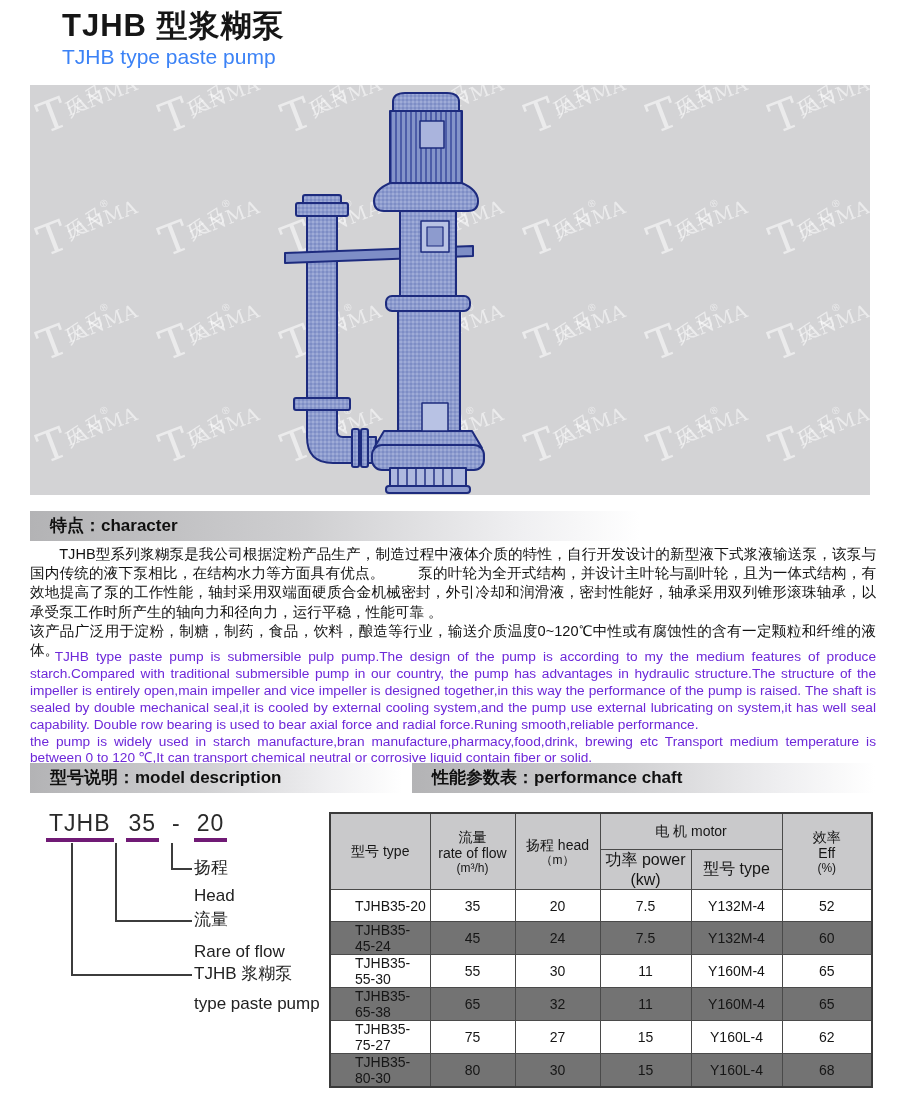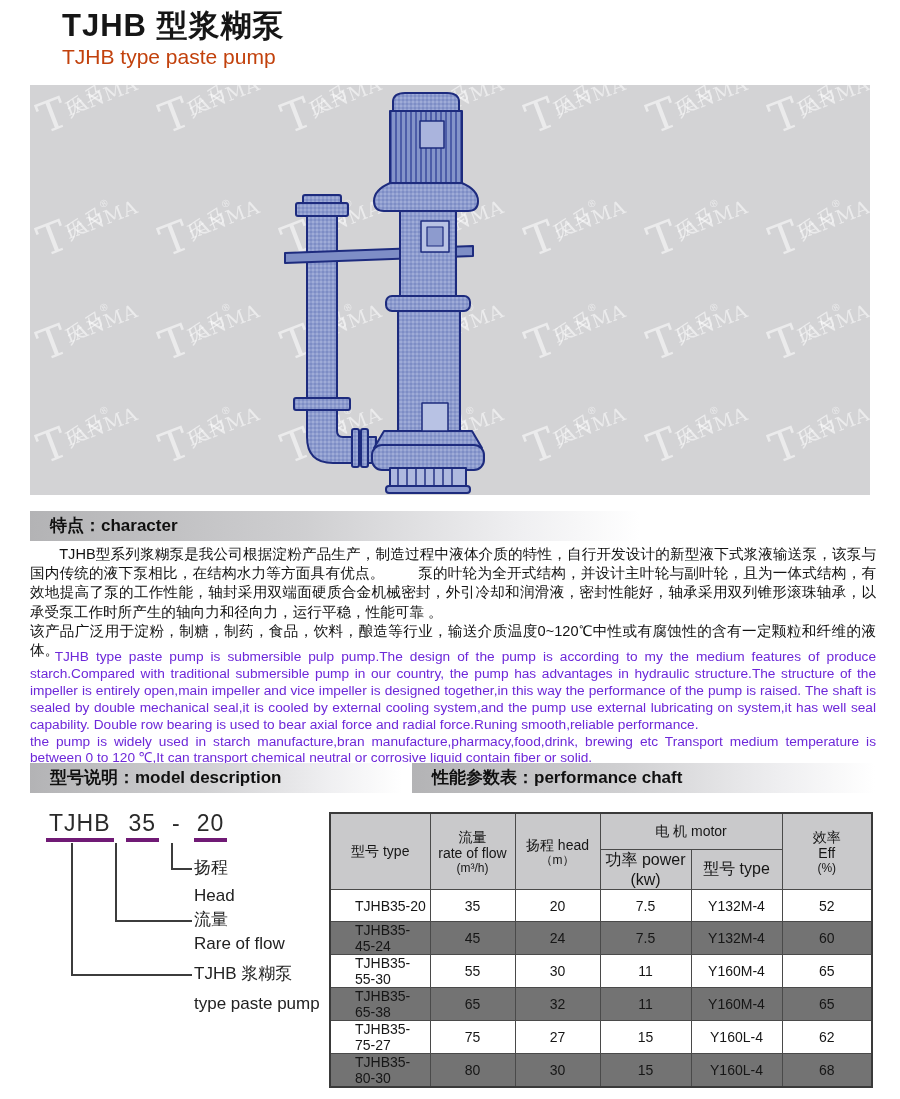--- a/index.html
+++ b/index.html
@@ -1,21 +1,21 @@
 <!DOCTYPE html>
 <html><head>
 <meta charset="utf-8">
 <style>
   html,body{margin:0;padding:0;background:#fff;}
   .page{position:relative;width:900px;height:1099px;background:#ffffff;overflow:hidden;
         font-family:"Liberation Sans",sans-serif;color:#161616;}
 
   
   .title-zh{position:absolute;left:62px;top:5px;font-size:31px;font-weight:bold;letter-spacing:1px;}
-  .title-en{position:absolute;left:62px;top:45px;font-size:21px;color:#c2410c;}
+  .title-en{position:absolute;left:62px;top:45px;font-size:21px;color:#3b82f6;}
 
   
   .product-image{position:absolute;left:30px;top:85px;width:840px;height:410px;
                  background:#d3d3d5;overflow:hidden;}
   .wm{position:absolute;width:112px;height:82px;color:rgba(255,255,255,0.55);pointer-events:none;}
   .wm-zh{position:absolute;left:30px;top:2px;transform:rotate(-33deg);
          font-family:"DejaVu Serif",serif;font-style:italic;font-size:19px;letter-spacing:3px;}
   .wm-reg{font-size:10px;vertical-align:9px;letter-spacing:0;}
   .wm-en{position:absolute;left:2px;top:24px;transform:rotate(-21deg);transform-origin:left top;
          font-family:"DejaVu Serif",serif;font-size:19px;letter-spacing:1px;}
@@ -45,21 +45,21 @@
   .code-row{position:absolute;left:16px;top:4px;display:flex;gap:12px;
             font-size:23px;color:#2a2a2a;letter-spacing:1px;}
   .code-row .u{border-bottom:4px solid #701a75;padding:0 3px 1px 3px;}
   .code-row .d{padding:0 1px;}
   .conn{position:absolute;border-left:2px solid #3c3c3c;border-bottom:2px solid #3c3c3c;}
   .conn-head{left:141px;top:37px;width:19px;height:25px;}
   .conn-flow{left:85px;top:37px;width:75px;height:77px;}
   .conn-series{left:41px;top:37px;width:119px;height:131px;}
   .dlabel{position:absolute;left:164px;white-space:nowrap;color:#222;}
   .dl-head-zh{top:50px;}   .dl-head-en{top:80px;}
-  .dl-flow-zh{top:102px;}  .dl-flow-en{top:128px;text-align:right;}
+  .dl-flow-zh{top:102px;}  .dl-flow-en{top:136px;text-align:right;}
   .dl-series-zh{top:156px;}.dl-series-en{top:188px;}
 
   
   .perf-table{position:absolute;left:329px;top:812px;border-collapse:collapse;table-layout:fixed;
               font-size:14px;color:#161616;}
   .perf-table th,.perf-table td{border:1px solid #4a4a4a;padding:0;text-align:center;
               overflow:hidden;font-weight:normal;}
   .perf-table{border:2px solid #3a3a3a;}
   .perf-table thead th{background:#c9c9cb;height:35px;}
   .perf-table thead .sub{font-size:16px;}

